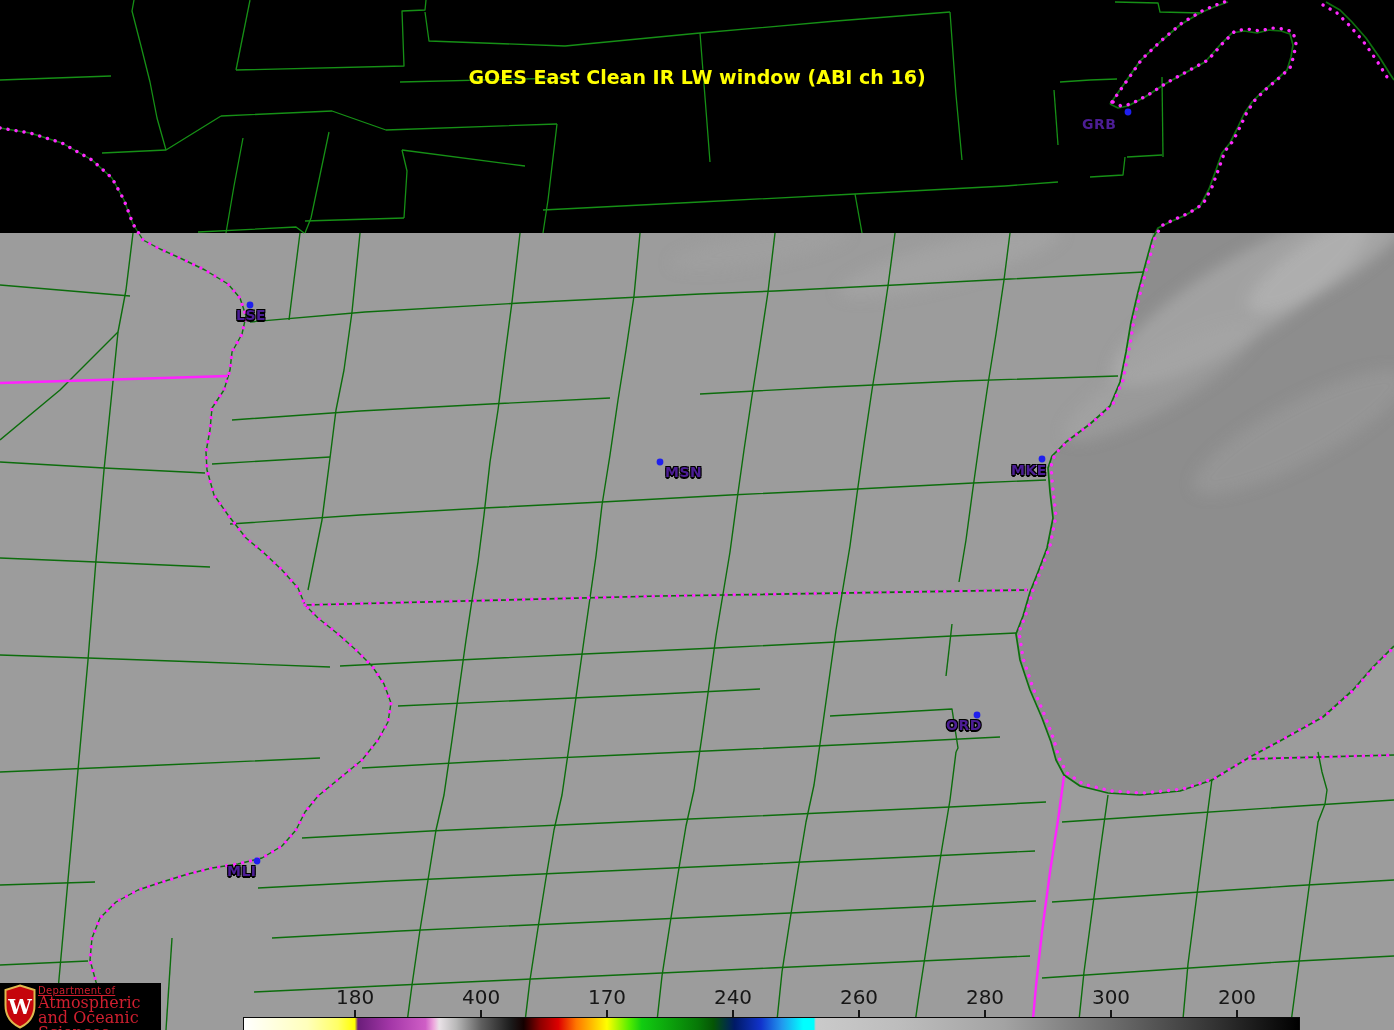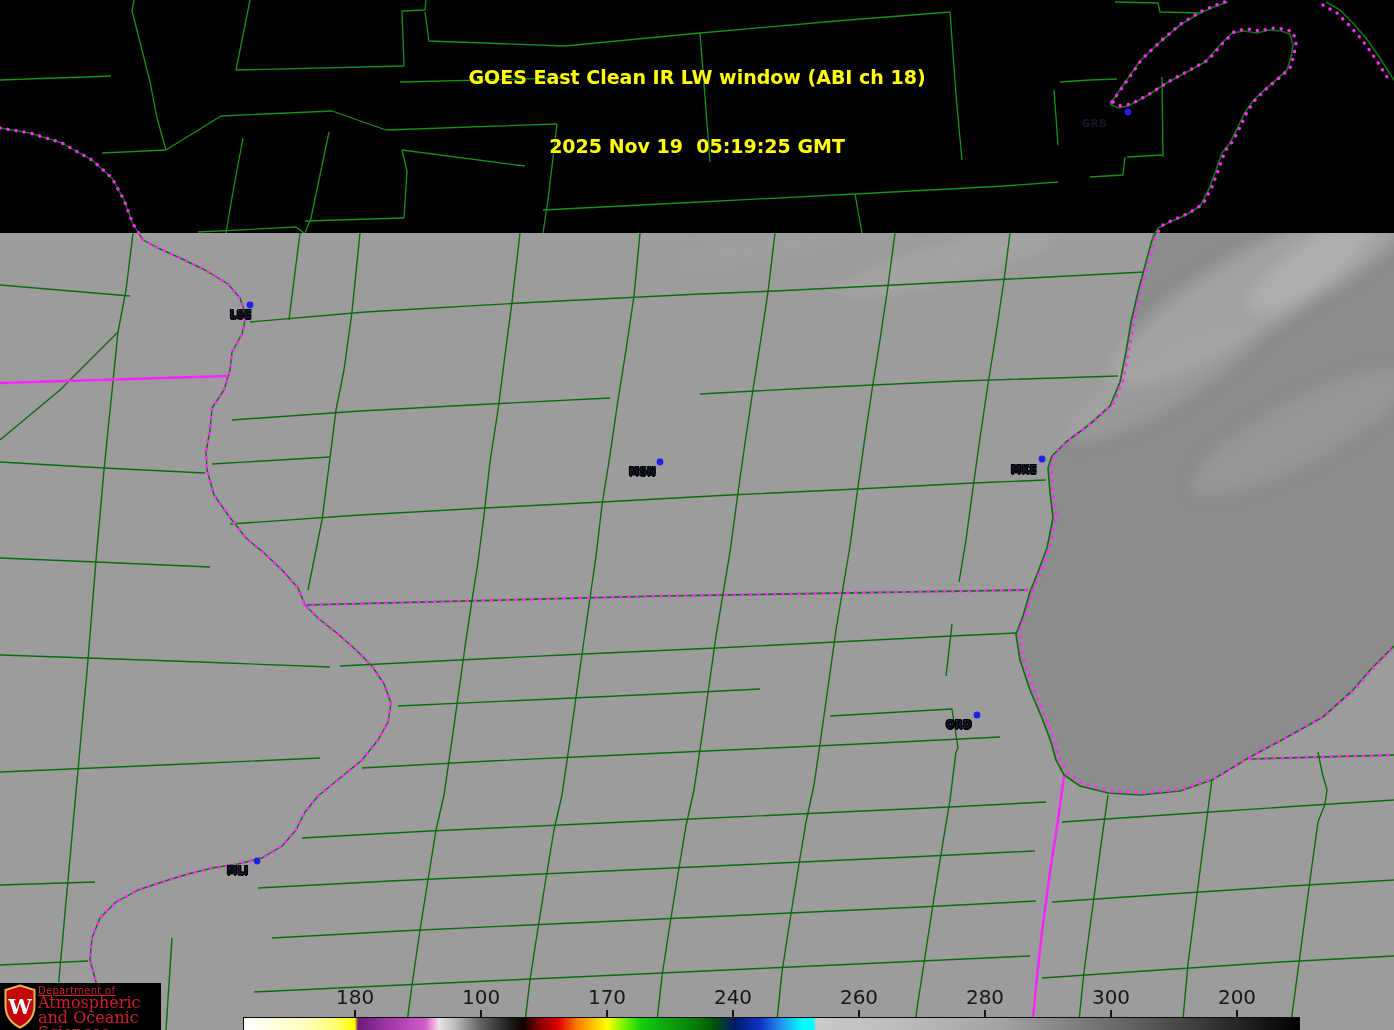--- a/index.html
+++ b/index.html
@@ -6,21 +6,21 @@
   .stage{position:relative;width:1394px;height:1030px;overflow:hidden;
          font-family:"DejaVu Sans","Liberation Sans",sans-serif;background:#9c9c9c;}
   .stage svg{position:absolute;left:0;top:0;}
 
   
   .title-block{position:absolute;left:0;top:20px;width:100%;text-align:center;
     color:#ffff00;font-weight:bold;font-size:19px;line-height:23px;
     white-space:pre;text-shadow:0 0 2px #000;}
 
   
-  .station-label{position:absolute;color:#0f172a;font-weight:bold;font-size:10px;
+  .station-label{position:absolute;color:#4c1d95;font-weight:bold;font-size:14px;
     letter-spacing:.5px;line-height:18px;
     text-shadow:-1px -1px 0 #000,1px -1px 0 #000,-1px 1px 0 #000,1px 1px 0 #000,0 2px 0 #000;}
 
   
   .colorbar{position:absolute;left:243px;top:956px;width:1057px;height:56px;margin-top:29px;}
   .cb-label{position:absolute;top:0;transform:translateX(-50%);
     font-size:20px;color:#161616;}
   .cb-tick{position:absolute;top:25px;width:2px;height:8px;background:#161616;
     transform:translateX(-1px);}
   .cb-bar{position:absolute;left:0;top:32px;width:1055px;height:22px;
@@ -199,34 +199,33 @@
       <circle cx="1128" cy="112" r="3.4"></circle>
       <circle cx="250" cy="305" r="3.4"></circle>
       <circle cx="660" cy="462" r="3.4"></circle>
       <circle cx="1042" cy="459" r="3.4"></circle>
       <circle cx="977" cy="715" r="3.4"></circle>
       <circle cx="257" cy="861" r="3.4"></circle>
     </g>
   </svg>
 
   <div class="title-block">
-    <div>GOES East Clean IR LW window (ABI ch 18)</div>
-    <div>2025 Nov 19  05:19:25 GMT</div>
+    <div>GOES East Clean IR LW window (ABI ch 16)</div>
   </div>
 
   <div class="station-label" style="left:1082px;top:115px">GRB</div>
-  <div class="station-label" style="left:230px;top:306px">LSE</div>
-  <div class="station-label" style="left:629px;top:463px">MSN</div>
+  <div class="station-label" style="left:236px;top:306px">LSE</div>
+  <div class="station-label" style="left:665px;top:463px">MSN</div>
   <div class="station-label" style="left:1011px;top:461px">MKE</div>
   <div class="station-label" style="left:946px;top:716px">ORD</div>
   <div class="station-label" style="left:227px;top:862px">MLI</div>
 
   <div class="colorbar">
     <span class="cb-label" style="left:10.60%">180</span>
-    <span class="cb-label" style="left:22.52%">100</span>
+    <span class="cb-label" style="left:22.52%">400</span>
     <span class="cb-label" style="left:34.44%">170</span>
     <span class="cb-label" style="left:46.36%">240</span>
     <span class="cb-label" style="left:58.28%">260</span>
     <span class="cb-label" style="left:70.20%">280</span>
     <span class="cb-label" style="left:82.12%">300</span>
     <span class="cb-label" style="left:94.04%">200</span>
     <div class="cb-tick" style="left:10.60%"></div>
     <div class="cb-tick" style="left:22.52%"></div>
     <div class="cb-tick" style="left:34.44%"></div>
     <div class="cb-tick" style="left:46.36%"></div>

